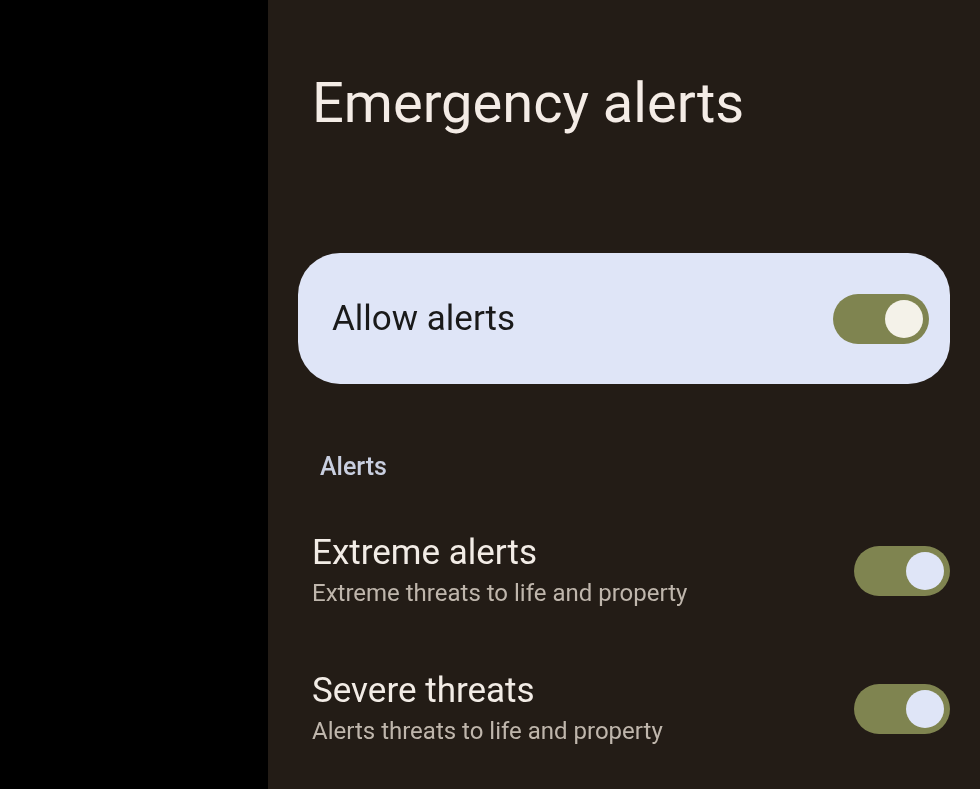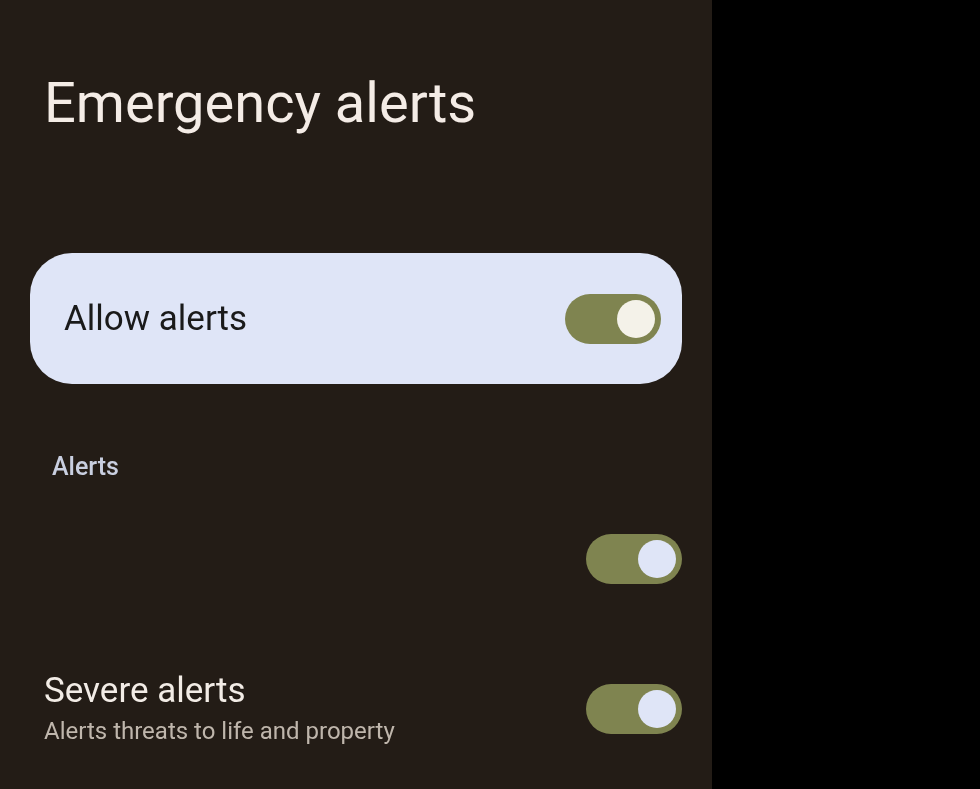--- a/index.html
+++ b/index.html
@@ -9,21 +9,21 @@
     height: 789px;
     overflow: hidden;
     font-family: Roboto, "Helvetica Neue", Arial, sans-serif;
     background: #000;
   }
   .outer {
     width: 980px;
     height: 583px;
     background: #000;
     display: flex;
-    justify-content: flex-start;
+    justify-content: flex-end;
     border-radius: 18px;
   }
   .phone {
     width: 712px;
     height: 789px;
     background: #231c16;
     position: relative;
     overflow: hidden;
   }
   .page-title {
@@ -125,29 +125,31 @@
       <span class="label">Allow alerts</span>
       <div class="toggle on">
         <div class="knob"></div>
       </div>
     </div>
 
     <div class="section-header">Alerts</div>
 
     <div class="setting-row row-extreme">
       <div class="setting-text">
+        <div class="title">Extreme alerts</div>
+        <div class="subtitle">Extreme threats to life and property</div>
       </div>
       <div class="toggle on light">
         <div class="knob"></div>
       </div>
     </div>
 
     <div class="setting-row row-severe">
       <div class="setting-text">
-        <div class="title">Severe alerts</div>
+        <div class="title">Severe threats</div>
         <div class="subtitle">Alerts threats to life and property</div>
       </div>
       <div class="toggle on light">
         <div class="knob"></div>
       </div>
     </div>
 
   </div>
 </div>
 

